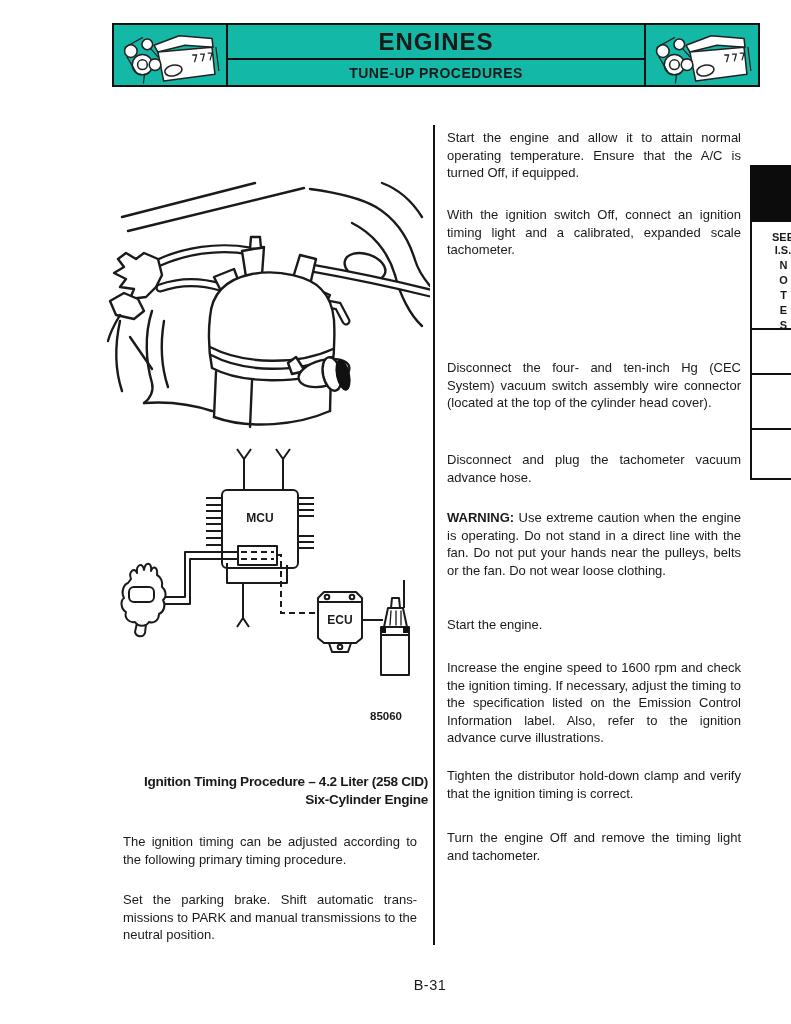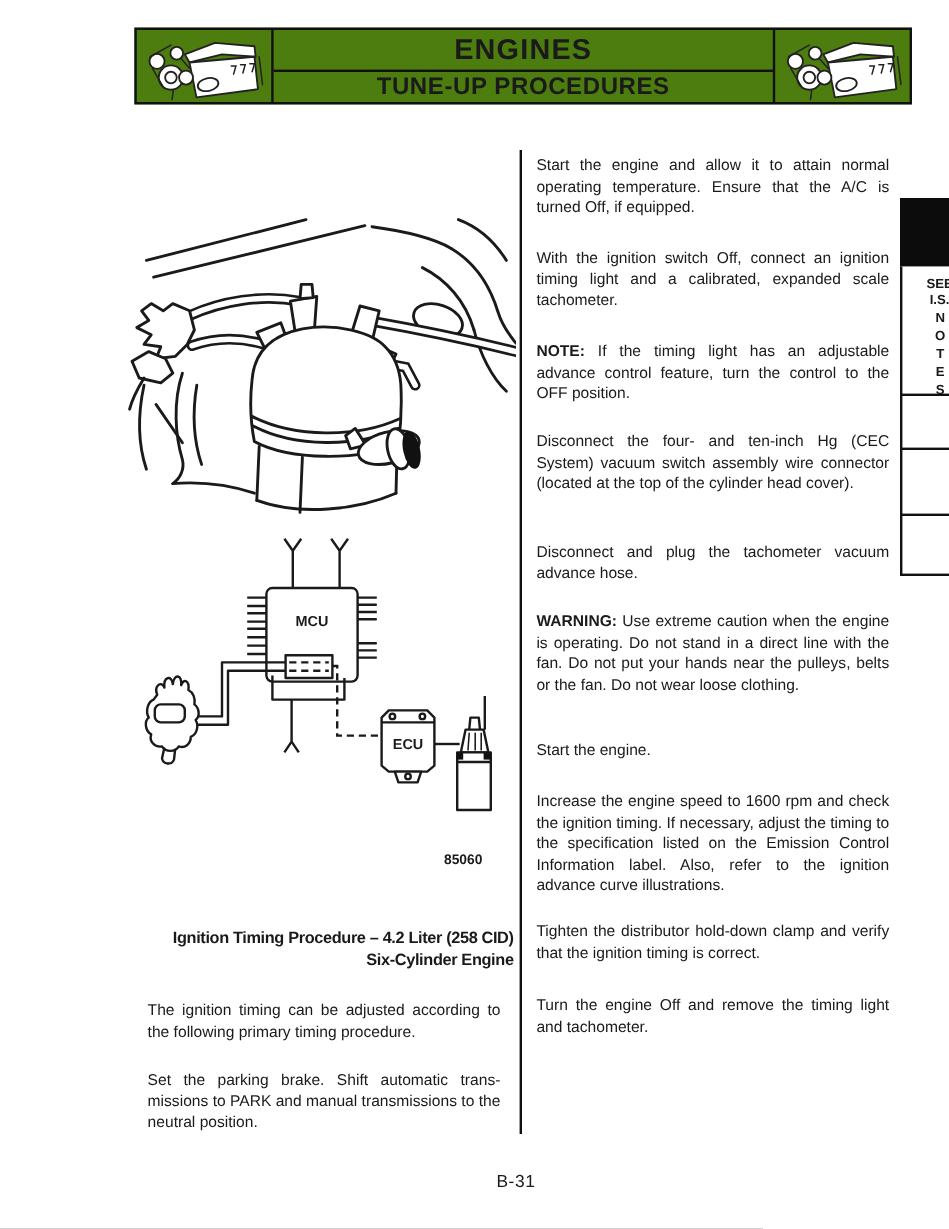--- a/index.html
+++ b/index.html
@@ -4,29 +4,29 @@
 <style>
   html,body { margin:0; padding:0; background:#888; }
   .page {
     position:relative; width:791px; height:1024px; margin:0 auto;
     background:#ffffff; color:#1a1a1a;
     font-family:"Liberation Sans", sans-serif;
     overflow:hidden;
   }
   
   .header { position:absolute; left:112px; top:23px; width:648px; height:64px;
-    display:flex; border:2px solid #111; box-sizing:border-box; background:#4d7c0f; }
+    display:flex; border:2px solid #111; box-sizing:border-box; background:#14b8a6; }
   .header-cell-art { width:114px; box-sizing:border-box; display:flex; align-items:center; justify-content:center; overflow:hidden; }
   .header-cell-art.left  { border-right:2px solid #111; }
   .header-cell-art.right { border-left:2px solid #111; }
   .header-center { flex:1; display:flex; flex-direction:column; }
   .header-title { flex:1.35; display:flex; align-items:center; justify-content:center;
     border-bottom:2px solid #111; font-weight:bold; font-size:24px; letter-spacing:1px; }
   .header-subtitle { flex:1; display:flex; align-items:center; justify-content:center;
-    font-weight:bold; font-size:20px; letter-spacing:0.5px; }
+    font-weight:bold; font-size:14px; letter-spacing:0.5px; }
   
   .col-divider { position:absolute; left:433px; top:125px; width:2px; height:820px; background:#111; }
   .para { position:absolute; width:294px; font-size:13px; line-height:17.6px;
     text-align:justify; text-justify:inter-word; }
   .para b { font-weight:bold; }
   .lpara { left:123px; }
   .rpara { left:447px; }
   .caption { position:absolute; left:123px; width:305px; font-weight:bold;
     font-size:13.6px; line-height:17.5px; letter-spacing:-0.3px; }
   .caption .cap-line { white-space:nowrap;text-align:right; }
@@ -219,21 +219,20 @@
 
   <div class="caption" style="top:773px;">
     <div class="cap-line">Ignition Timing Procedure – 4.2 Liter (258 CID)</div>
     <div class="cap-line">Six-Cylinder Engine</div>
   </div>
   <div class="para lpara" style="top:833px;">The ignition timing can be adjusted according to the following primary timing procedure.</div>
   <div class="para lpara" style="top:891px;">Set the parking brake. Shift automatic trans-missions to PARK and manual transmissions to the neutral position.</div>
 
   <div class="para rpara" style="top:129px;"><b></b><span>Start the engine and allow it to attain normal operating temperature. Ensure that the A/C is turned Off, if equipped.</span></div>
   <div class="para rpara" style="top:206px;"><b></b><span>With the ignition switch Off, connect an ignition timing light and a calibrated, expanded scale tachometer.</span></div>
-  <div class="para rpara" style="top:284px;"><b>NOTE:</b><span> If the timing light has an adjustable advance control feature, turn the control to the OFF position.</span></div>
   <div class="para rpara" style="top:359px;"><b></b><span>Disconnect the four- and ten-inch Hg (CEC System) vacuum switch assembly wire connector (located at the top of the cylinder head cover).</span></div>
   <div class="para rpara" style="top:451px;"><b></b><span>Disconnect and plug the tachometer vacuum advance hose.</span></div>
   <div class="para rpara" style="top:509px;"><b>WARNING:</b><span> Use extreme caution when the engine is operating. Do not stand in a direct line with the fan. Do not put your hands near the pulleys, belts or the fan. Do not wear loose clothing.</span></div>
   <div class="para rpara" style="top:616px;"><b></b><span>Start the engine.</span></div>
   <div class="para rpara" style="top:659px;"><b></b><span>Increase the engine speed to 1600 rpm and check the ignition timing. If necessary, adjust the timing to the specification listed on the Emission Control Information label. Also, refer to the ignition advance curve illustrations.</span></div>
   <div class="para rpara" style="top:767px;"><b></b><span>Tighten the distributor hold-down clamp and verify that the ignition timing is correct.</span></div>
   <div class="para rpara" style="top:829px;"><b></b><span>Turn the engine Off and remove the timing light and tachometer.</span></div>
 
   <div class="page-number">B-31</div>
 

